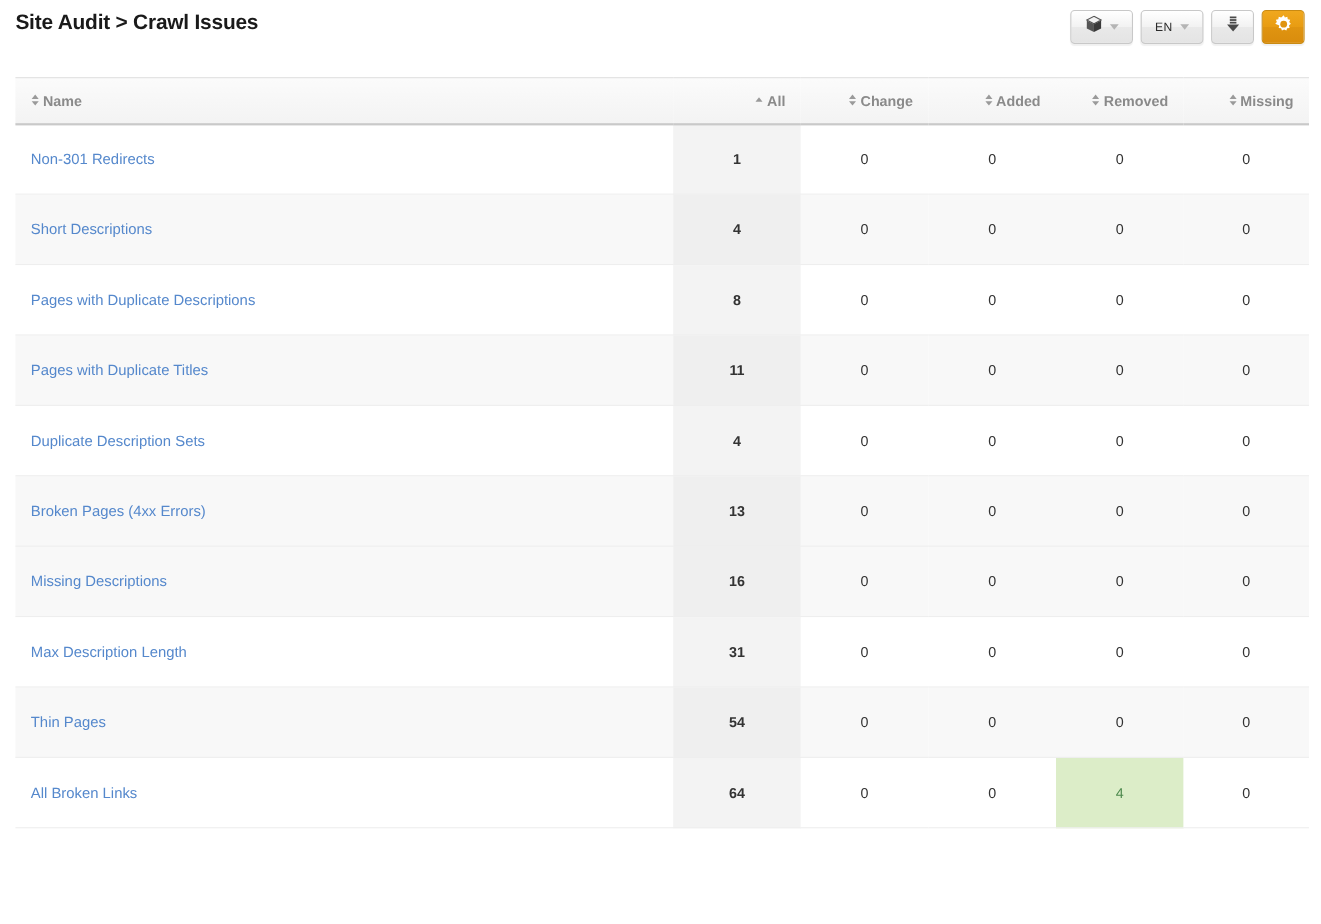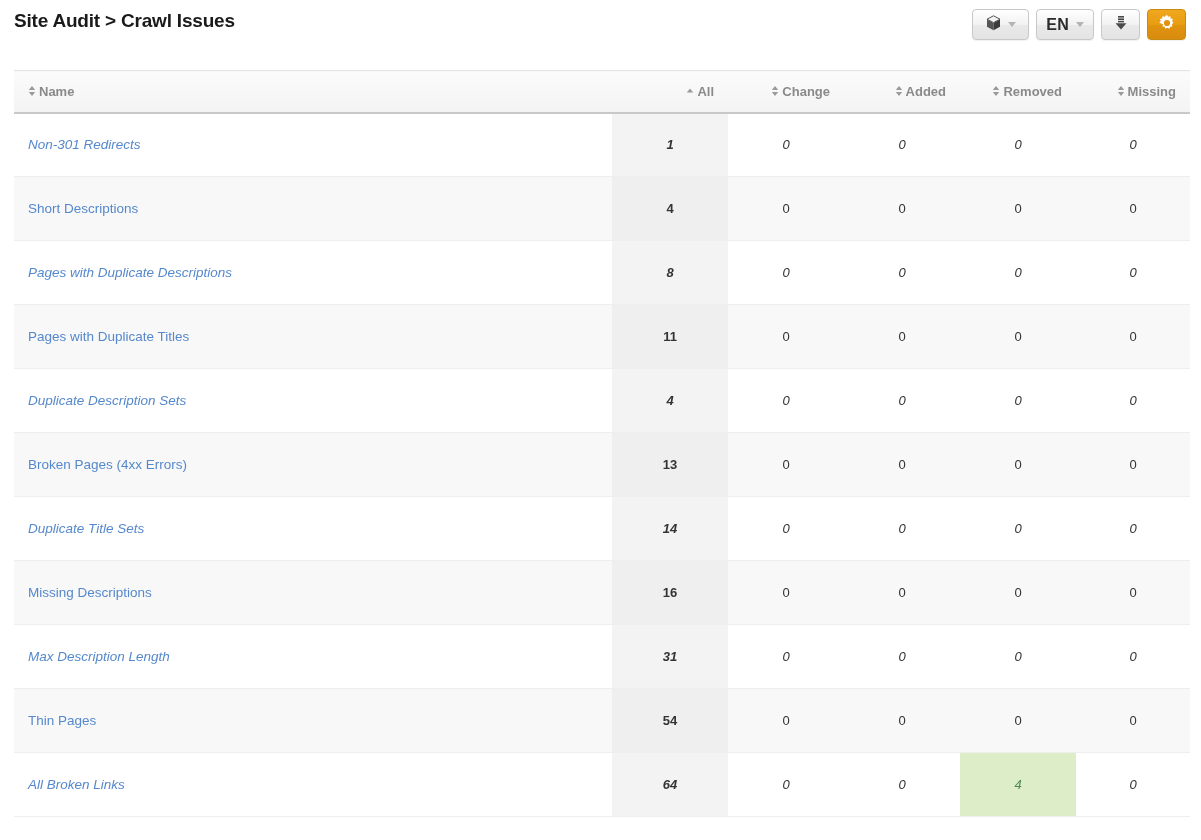--- a/index.html
+++ b/index.html
@@ -55,22 +55,22 @@
   .btn-lang { min-width: 57px; }
   .btn-dd   { min-width: 57px; }
   .btn-dl   { width: 39px; padding: 0; }
   .btn-gear {
     width: 39px;
     padding: 0;
     border: 1px solid #c98a12;
     background: linear-gradient(to bottom, #f0a81e 0%, #e89c12 50%, #e09410 51%, #d98c0d 100%);
   }
   .lang-label {
-    font-size: 16px;
-    font-weight: bold;
+    font-size: 11px;
+    font-weight: normal;
     color: #2b2b2b;
     letter-spacing: 0.3px;
   }
   .caret {
     width: 0; height: 0;
     border-left: 4px solid transparent;
     border-right: 4px solid transparent;
     border-top: 5px solid #b4b4b4;
   }
   .icon-svg { display: block; }
@@ -117,21 +117,21 @@
   .sort-ico svg { display: block; }
 
   table.audit tbody td {
     height: 64px;
     padding: 0 14px;
     font-size: 13px;
     color: #333333;
     vertical-align: middle;
     border-bottom: 1px solid #eeeeee;
   }
-  tbody tr.odd  td { background: #ffffff; font-style: italic; }
+  tbody tr.odd  td { background: #ffffff; }
   tbody tr.even td { background: #f8f8f8; }
 
   td.c-name { text-align: left; }
   td.c-name a {
     color: #5588cc;
     text-decoration: none;
     font-size: 13.5px;
     cursor: pointer;
   }
   td.c-num { text-align: center; color: #333333; font-size: 13px; }
@@ -290,28 +290,20 @@
           <td class="c-num">0</td>
         </tr>
         <tr class="even">
           <td class="c-name"><a>Broken Pages (4xx Errors)</a></td>
           <td class="c-all">13</td>
           <td class="c-num">0</td>
           <td class="c-num">0</td>
           <td class="c-num">0</td>
           <td class="c-num">0</td>
         </tr>
-        <tr class="odd">
-          <td class="c-name"><a>Duplicate Title Sets</a></td>
-          <td class="c-all">14</td>
-          <td class="c-num">0</td>
-          <td class="c-num">0</td>
-          <td class="c-num">0</td>
-          <td class="c-num">0</td>
-        </tr>
         <tr class="even">
           <td class="c-name"><a>Missing Descriptions</a></td>
           <td class="c-all">16</td>
           <td class="c-num">0</td>
           <td class="c-num">0</td>
           <td class="c-num">0</td>
           <td class="c-num">0</td>
         </tr>
         <tr class="odd">
           <td class="c-name"><a>Max Description Length</a></td>

